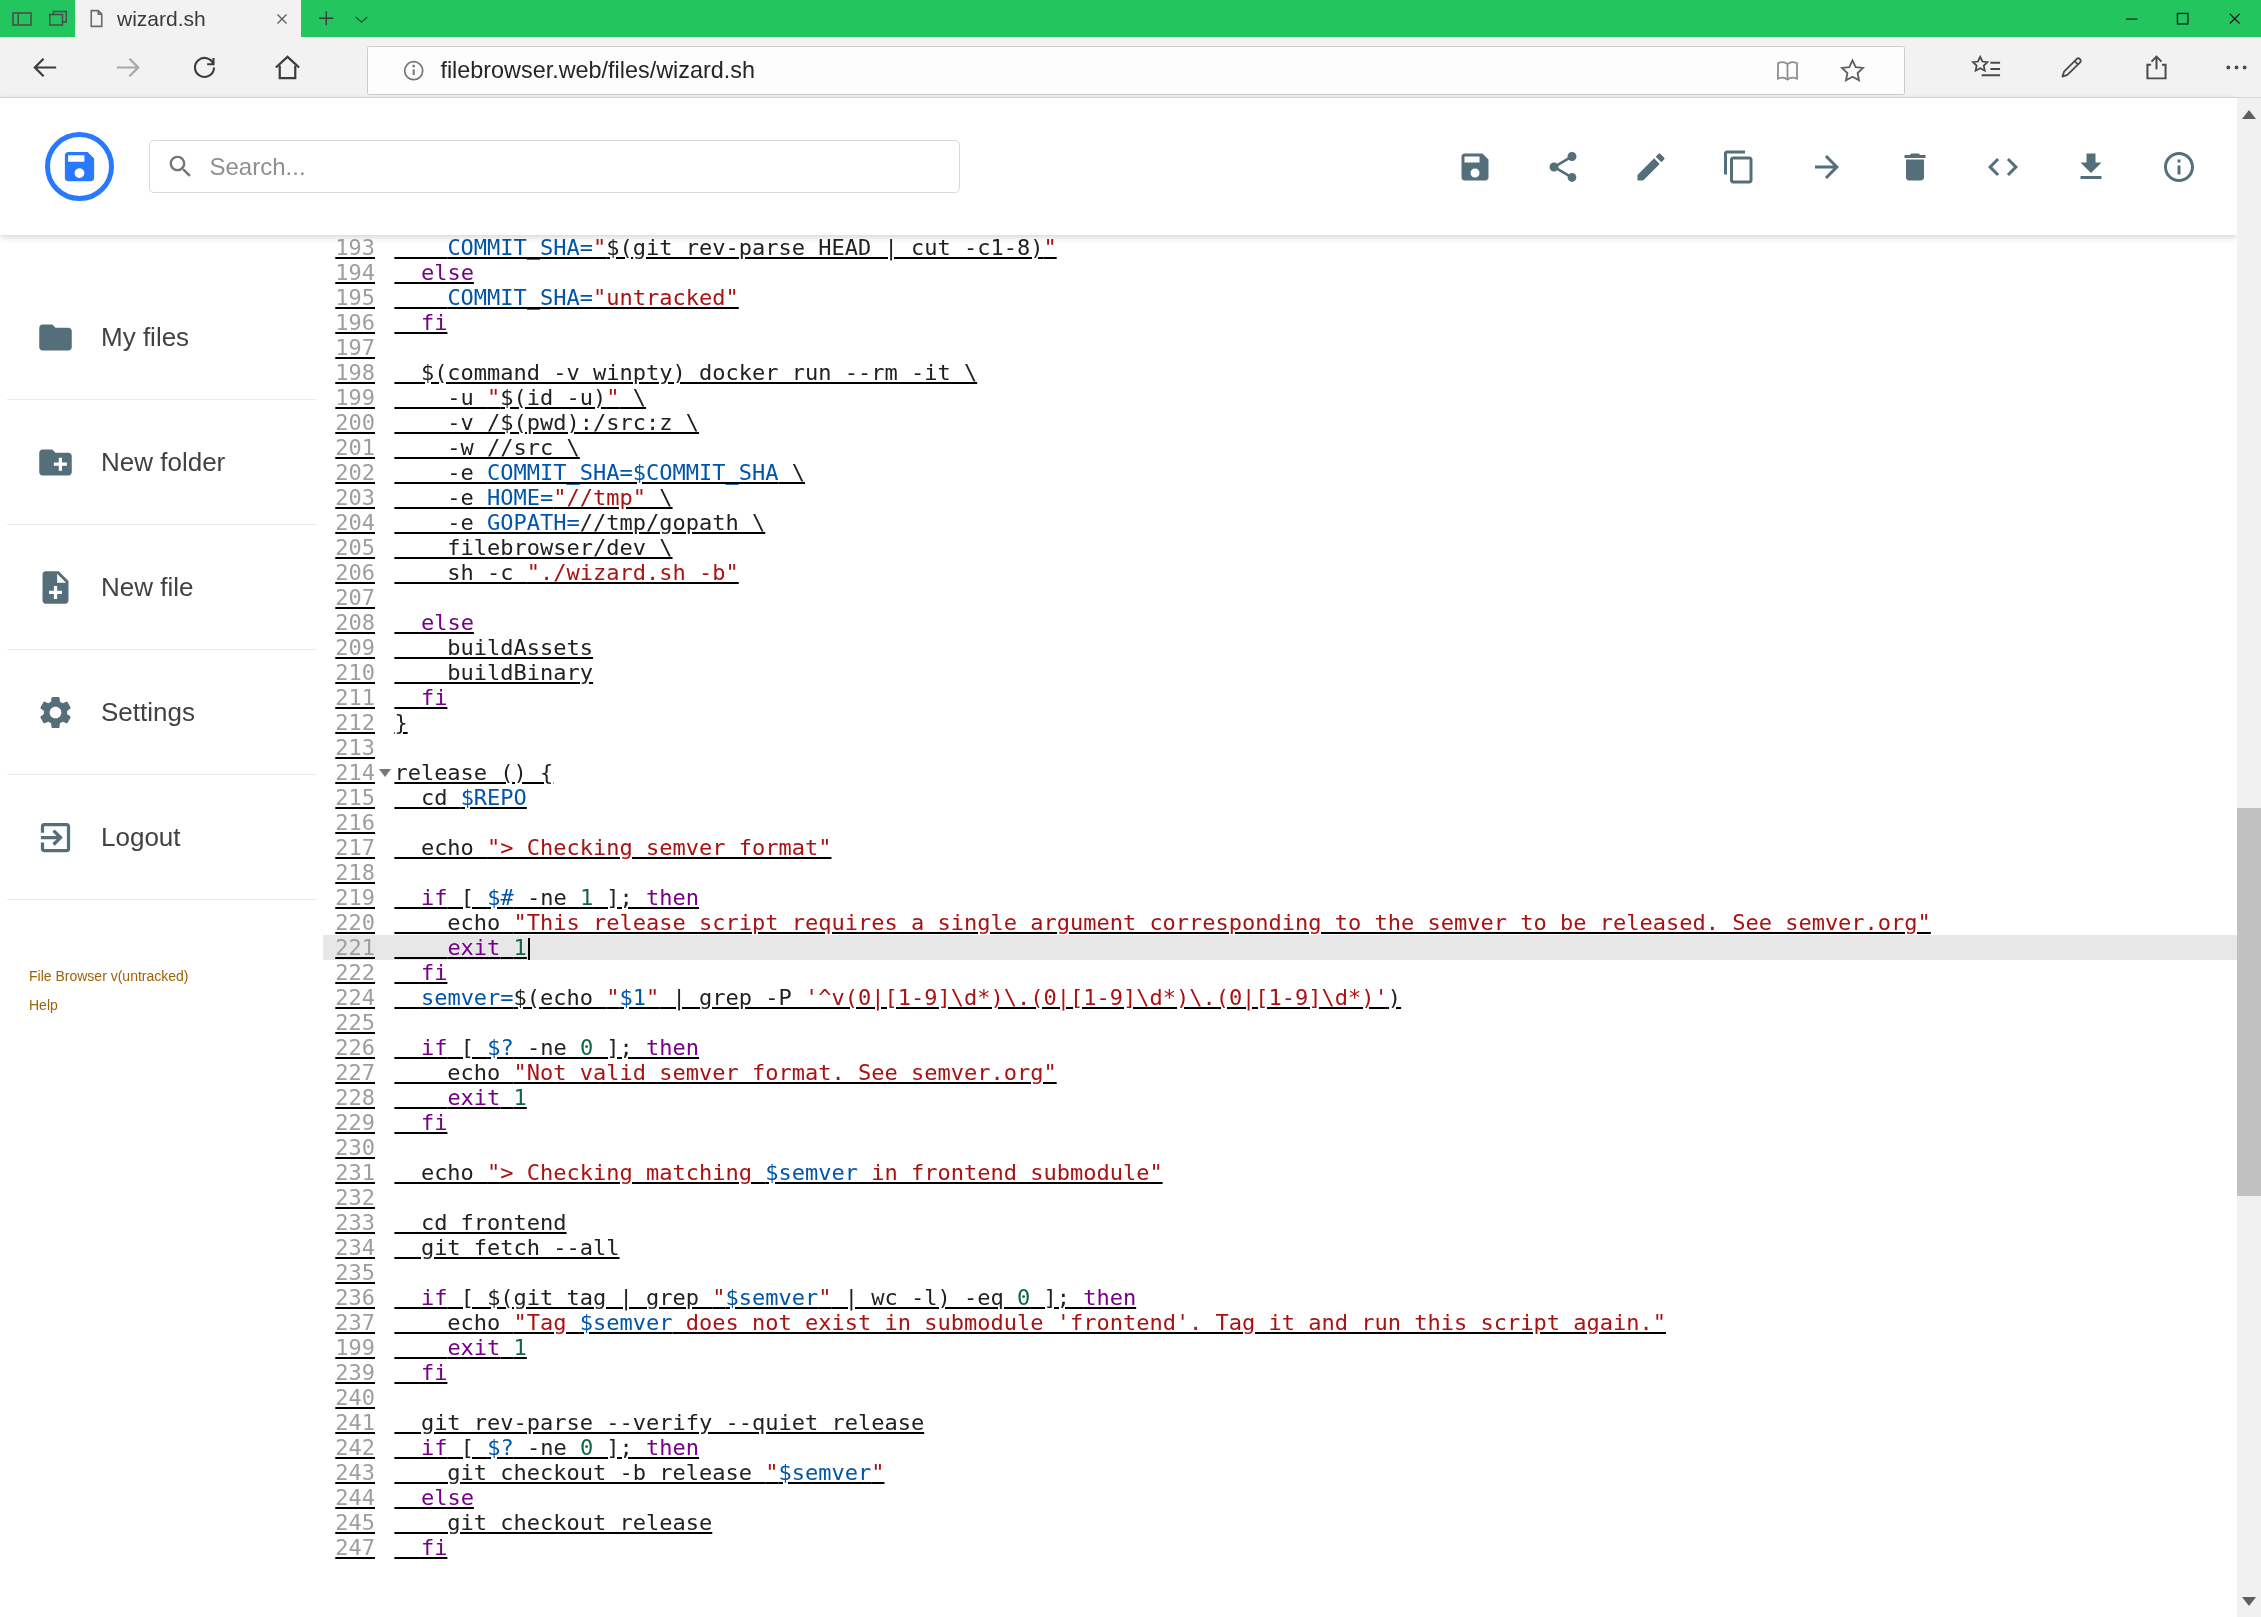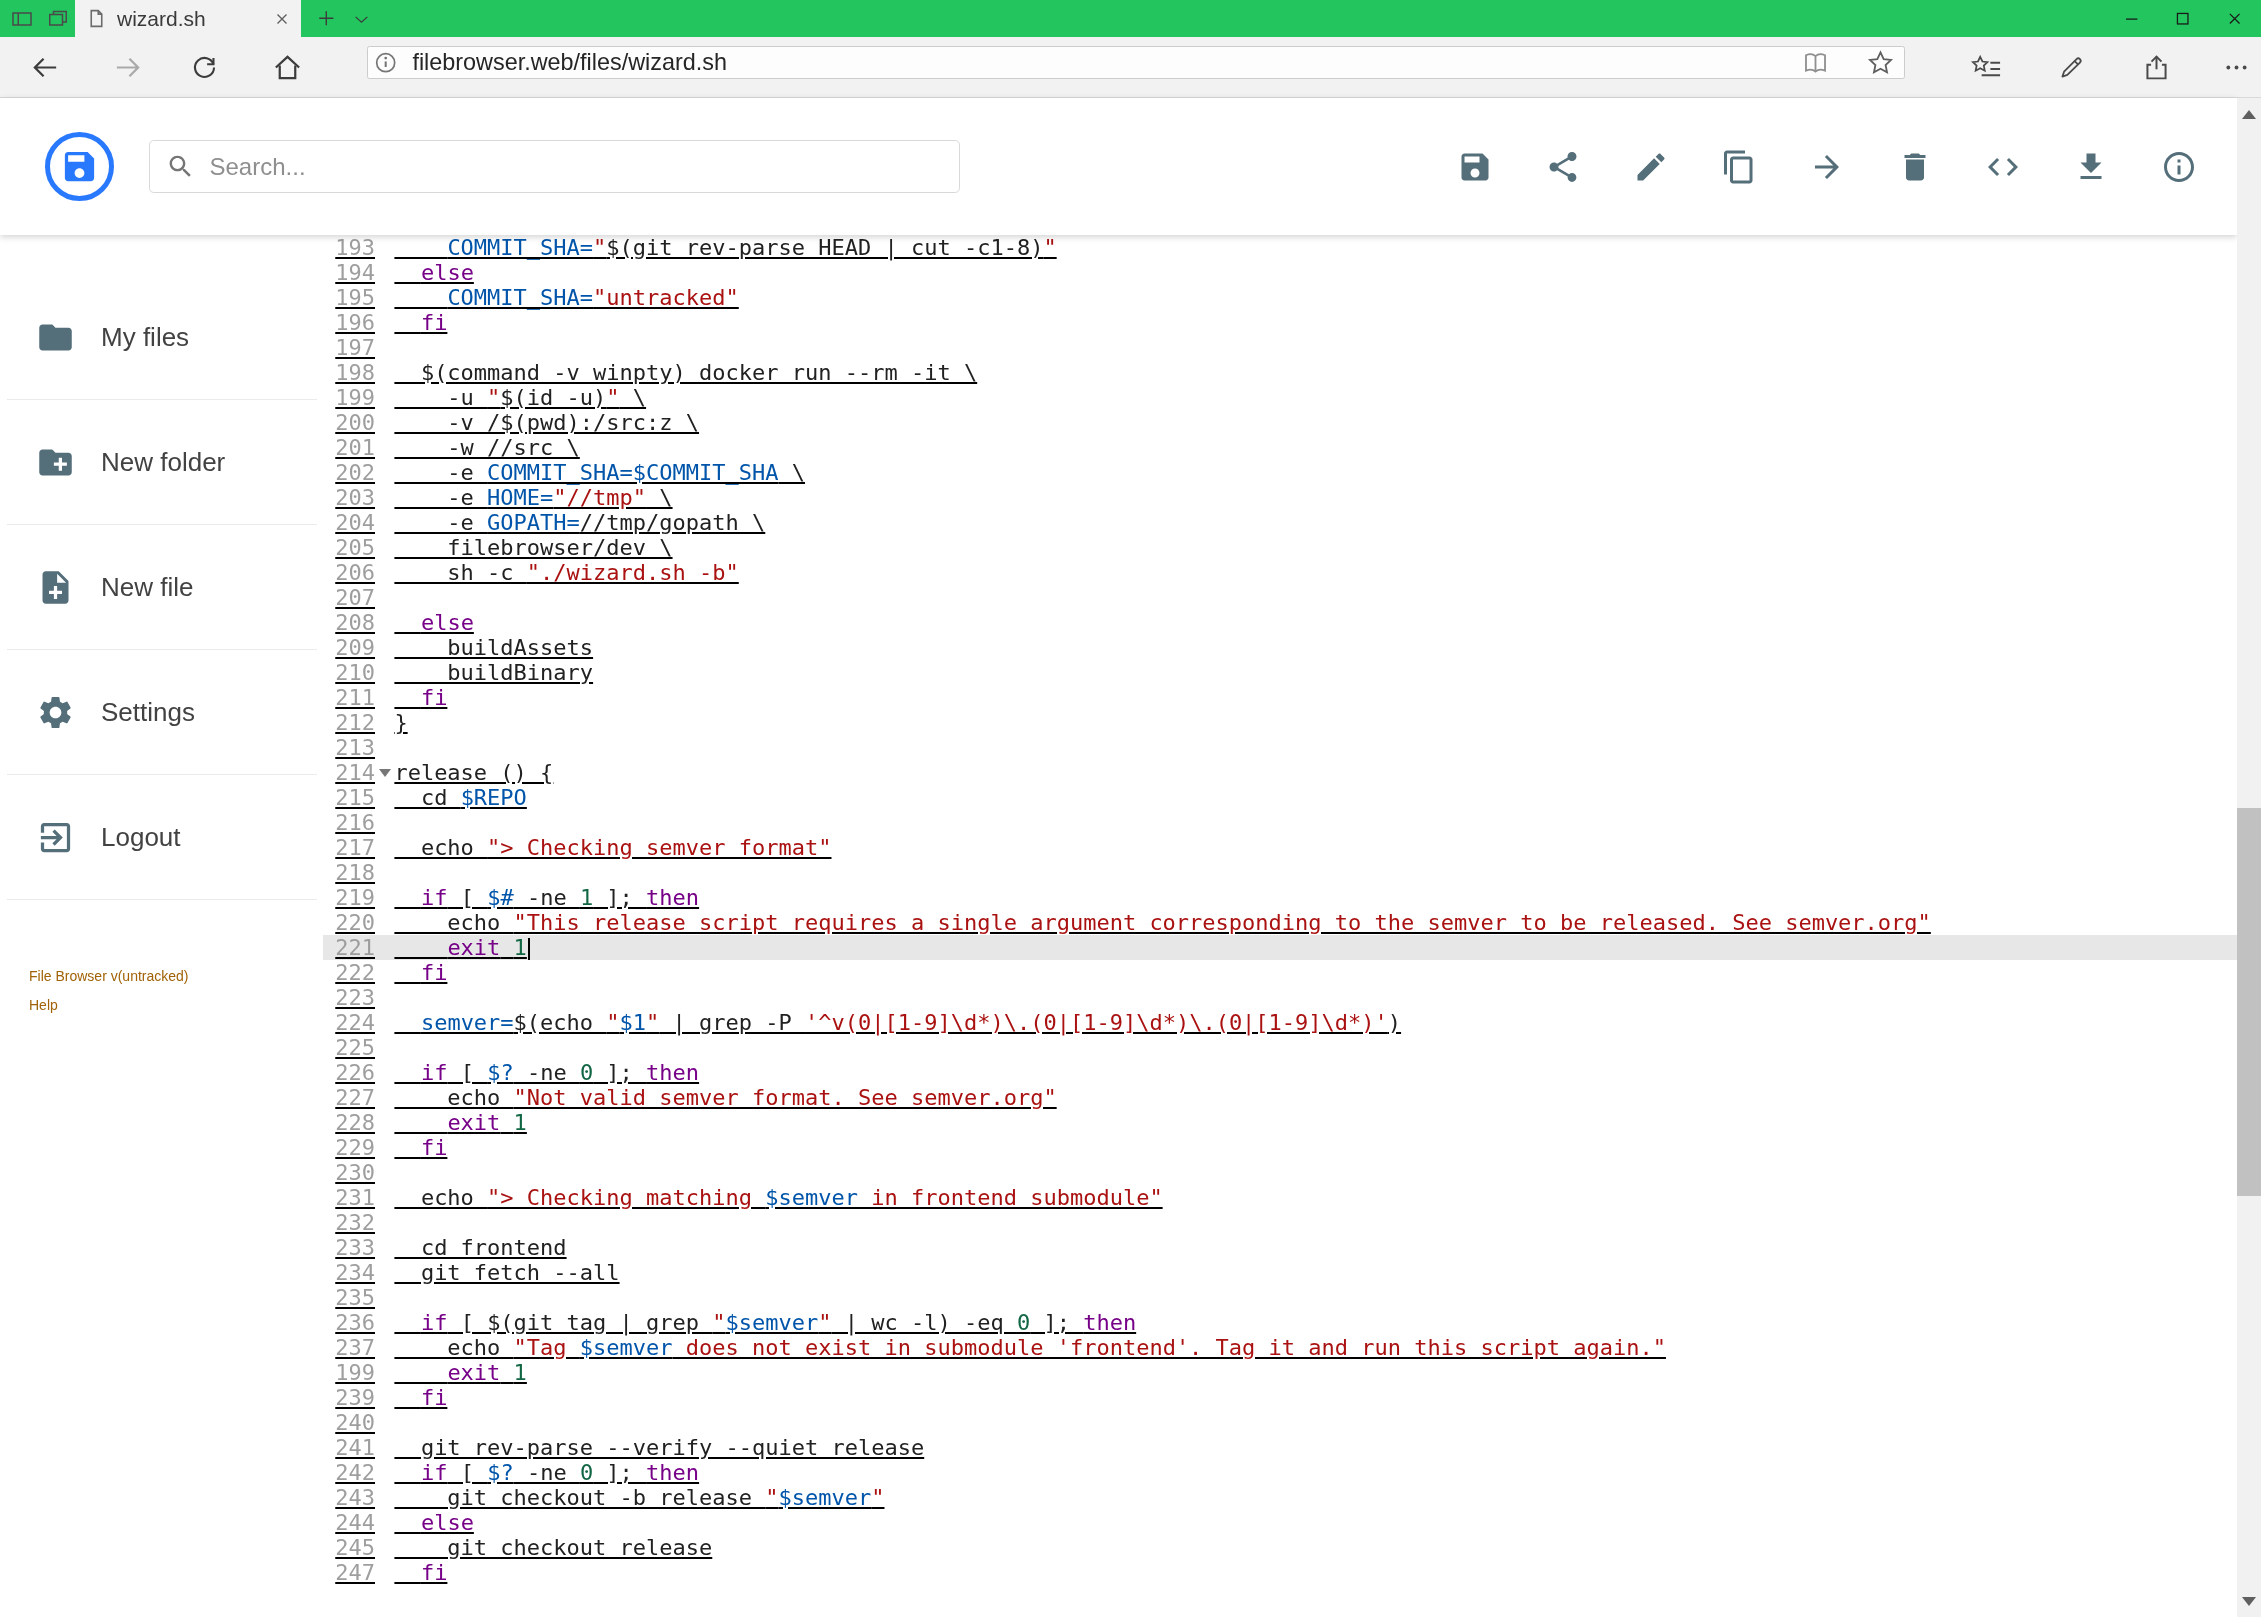--- a/index.html
+++ b/index.html
@@ -18,22 +18,22 @@
   .tab-close { margin-left:auto; margin-right:9.7px; display:flex; cursor:default; }
   .newtab { position:absolute; left:312px; top:6.5px; width:29px; height:24px; display:flex; align-items:center; justify-content:center; }
   .tab-chevron { position:absolute; left:347px; top:8px; width:29px; height:22.6px; display:flex; align-items:center; justify-content:center; }
   .win-btn { position:absolute; top:0; width:52px; height:37px; display:flex; align-items:center; justify-content:center; }
   .win-btn.min { right:103px; } .win-btn.max { right:52px; } .win-btn.close { right:0; }
 
   
   .navbar { position:absolute; top:37px; left:0; right:0; height:61px; background:#f2f2f2; border-bottom:0.8px solid #d9d9d9; }
   .nav-btn { position:absolute; top:50%; transform:translateY(-50%); width:36px; height:36px; display:flex; align-items:center; justify-content:center; }
   .nav-back { left:27px; } .nav-fwd { left:109px; } .nav-refresh { left:186px; } .nav-home { left:269px; }
-  .omnibox { position:absolute; left:367px; top:9px; width:1538px; height:33px; background:#fdfdfd;
-    border:0.8px solid #cccccc; border-radius:2.4px; display:flex; align-items:center; padding:0 4px; }
+  .omnibox { position:absolute; left:367px; top:9px; width:1538px; height:49px; background:#fdfdfd;
+    border:0.8px solid #cccccc; border-radius:2.4px; display:flex; align-items:center; padding:0 32px; }
   .omni-info { display:flex; margin-right:13px; }
   .url { font-size:23.4px; color:#262626; white-space:nowrap; }
   .omni-spacer { flex:1; }
   .omni-right { display:flex; align-items:center; gap:36px; margin-right:4.8px; }
   .act-btn { position:absolute; top:50%; transform:translateY(-50%); width:36px; height:36px; display:flex; align-items:center; justify-content:center; }
   .act-hub { left:1968px; } .act-pen { left:2053px; } .act-share { left:2138px; } .act-more { left:2218px; }
 
   
   .app { position:absolute; top:98px; left:0; right:0; bottom:0; background:#fff; }
 
@@ -281,21 +281,20 @@
           <div class="code-row"><div class="gutter"><span class="lnum">213</span><span class="fold"></span></div><div class="code"></div></div>
           <div class="code-row"><div class="gutter"><span class="lnum">214</span><span class="fold"><span class="fold-arrow"></span></span></div><div class="code"><span class="tk-d">release () {</span></div></div>
           <div class="code-row"><div class="gutter"><span class="lnum">215</span><span class="fold"></span></div><div class="code"><span class="tk-d">  cd </span><span class="tk-v">$REPO</span></div></div>
           <div class="code-row"><div class="gutter"><span class="lnum">216</span><span class="fold"></span></div><div class="code"></div></div>
           <div class="code-row"><div class="gutter"><span class="lnum">217</span><span class="fold"></span></div><div class="code"><span class="tk-d">  echo </span><span class="tk-s">"&gt; Checking semver format"</span></div></div>
           <div class="code-row"><div class="gutter"><span class="lnum">218</span><span class="fold"></span></div><div class="code"></div></div>
           <div class="code-row"><div class="gutter"><span class="lnum">219</span><span class="fold"></span></div><div class="code"><span class="tk-d">  </span><span class="tk-k">if</span><span class="tk-d"> [ </span><span class="tk-v">$#</span><span class="tk-d"> -ne </span><span class="tk-n">1</span><span class="tk-d"> ]; </span><span class="tk-k">then</span></div></div>
           <div class="code-row"><div class="gutter"><span class="lnum">220</span><span class="fold"></span></div><div class="code"><span class="tk-d">    echo </span><span class="tk-s">"This release script requires a single argument corresponding to the semver to be released. See semver.org"</span></div></div>
           <div class="code-row active"><div class="gutter"><span class="lnum">221</span><span class="fold"></span></div><div class="code"><span class="tk-d">    </span><span class="tk-k">exit</span><span class="tk-d"> </span><span class="tk-n">1</span><span class="cursor"></span></div></div>
           <div class="code-row"><div class="gutter"><span class="lnum">222</span><span class="fold"></span></div><div class="code"><span class="tk-d">  </span><span class="tk-k">fi</span></div></div>
-          <div class="code-row"><div class="gutter"><span class="lnum">223</span><span class="fold"></span></div><div class="code"></div></div>
           <div class="code-row"><div class="gutter"><span class="lnum">224</span><span class="fold"></span></div><div class="code"><span class="tk-d">  </span><span class="tk-v">semver=</span><span class="tk-d">$(echo </span><span class="tk-s">"</span><span class="tk-v">$1</span><span class="tk-s">"</span><span class="tk-d"> | grep -P </span><span class="tk-s">'^v(0|[1-9]\d*)\.(0|[1-9]\d*)\.(0|[1-9]\d*)'</span><span class="tk-d">)</span></div></div>
           <div class="code-row"><div class="gutter"><span class="lnum">225</span><span class="fold"></span></div><div class="code"></div></div>
           <div class="code-row"><div class="gutter"><span class="lnum">226</span><span class="fold"></span></div><div class="code"><span class="tk-d">  </span><span class="tk-k">if</span><span class="tk-d"> [ </span><span class="tk-v">$?</span><span class="tk-d"> -ne </span><span class="tk-n">0</span><span class="tk-d"> ]; </span><span class="tk-k">then</span></div></div>
           <div class="code-row"><div class="gutter"><span class="lnum">227</span><span class="fold"></span></div><div class="code"><span class="tk-d">    echo </span><span class="tk-s">"Not valid semver format. See semver.org"</span></div></div>
           <div class="code-row"><div class="gutter"><span class="lnum">228</span><span class="fold"></span></div><div class="code"><span class="tk-d">    </span><span class="tk-k">exit</span><span class="tk-d"> </span><span class="tk-n">1</span></div></div>
           <div class="code-row"><div class="gutter"><span class="lnum">229</span><span class="fold"></span></div><div class="code"><span class="tk-d">  </span><span class="tk-k">fi</span></div></div>
           <div class="code-row"><div class="gutter"><span class="lnum">230</span><span class="fold"></span></div><div class="code"></div></div>
           <div class="code-row"><div class="gutter"><span class="lnum">231</span><span class="fold"></span></div><div class="code"><span class="tk-d">  echo </span><span class="tk-s">"&gt; Checking matching </span><span class="tk-v">$semver</span><span class="tk-s"> in frontend submodule"</span></div></div>
           <div class="code-row"><div class="gutter"><span class="lnum">232</span><span class="fold"></span></div><div class="code"></div></div>
           <div class="code-row"><div class="gutter"><span class="lnum">233</span><span class="fold"></span></div><div class="code"><span class="tk-d">  cd frontend</span></div></div>

